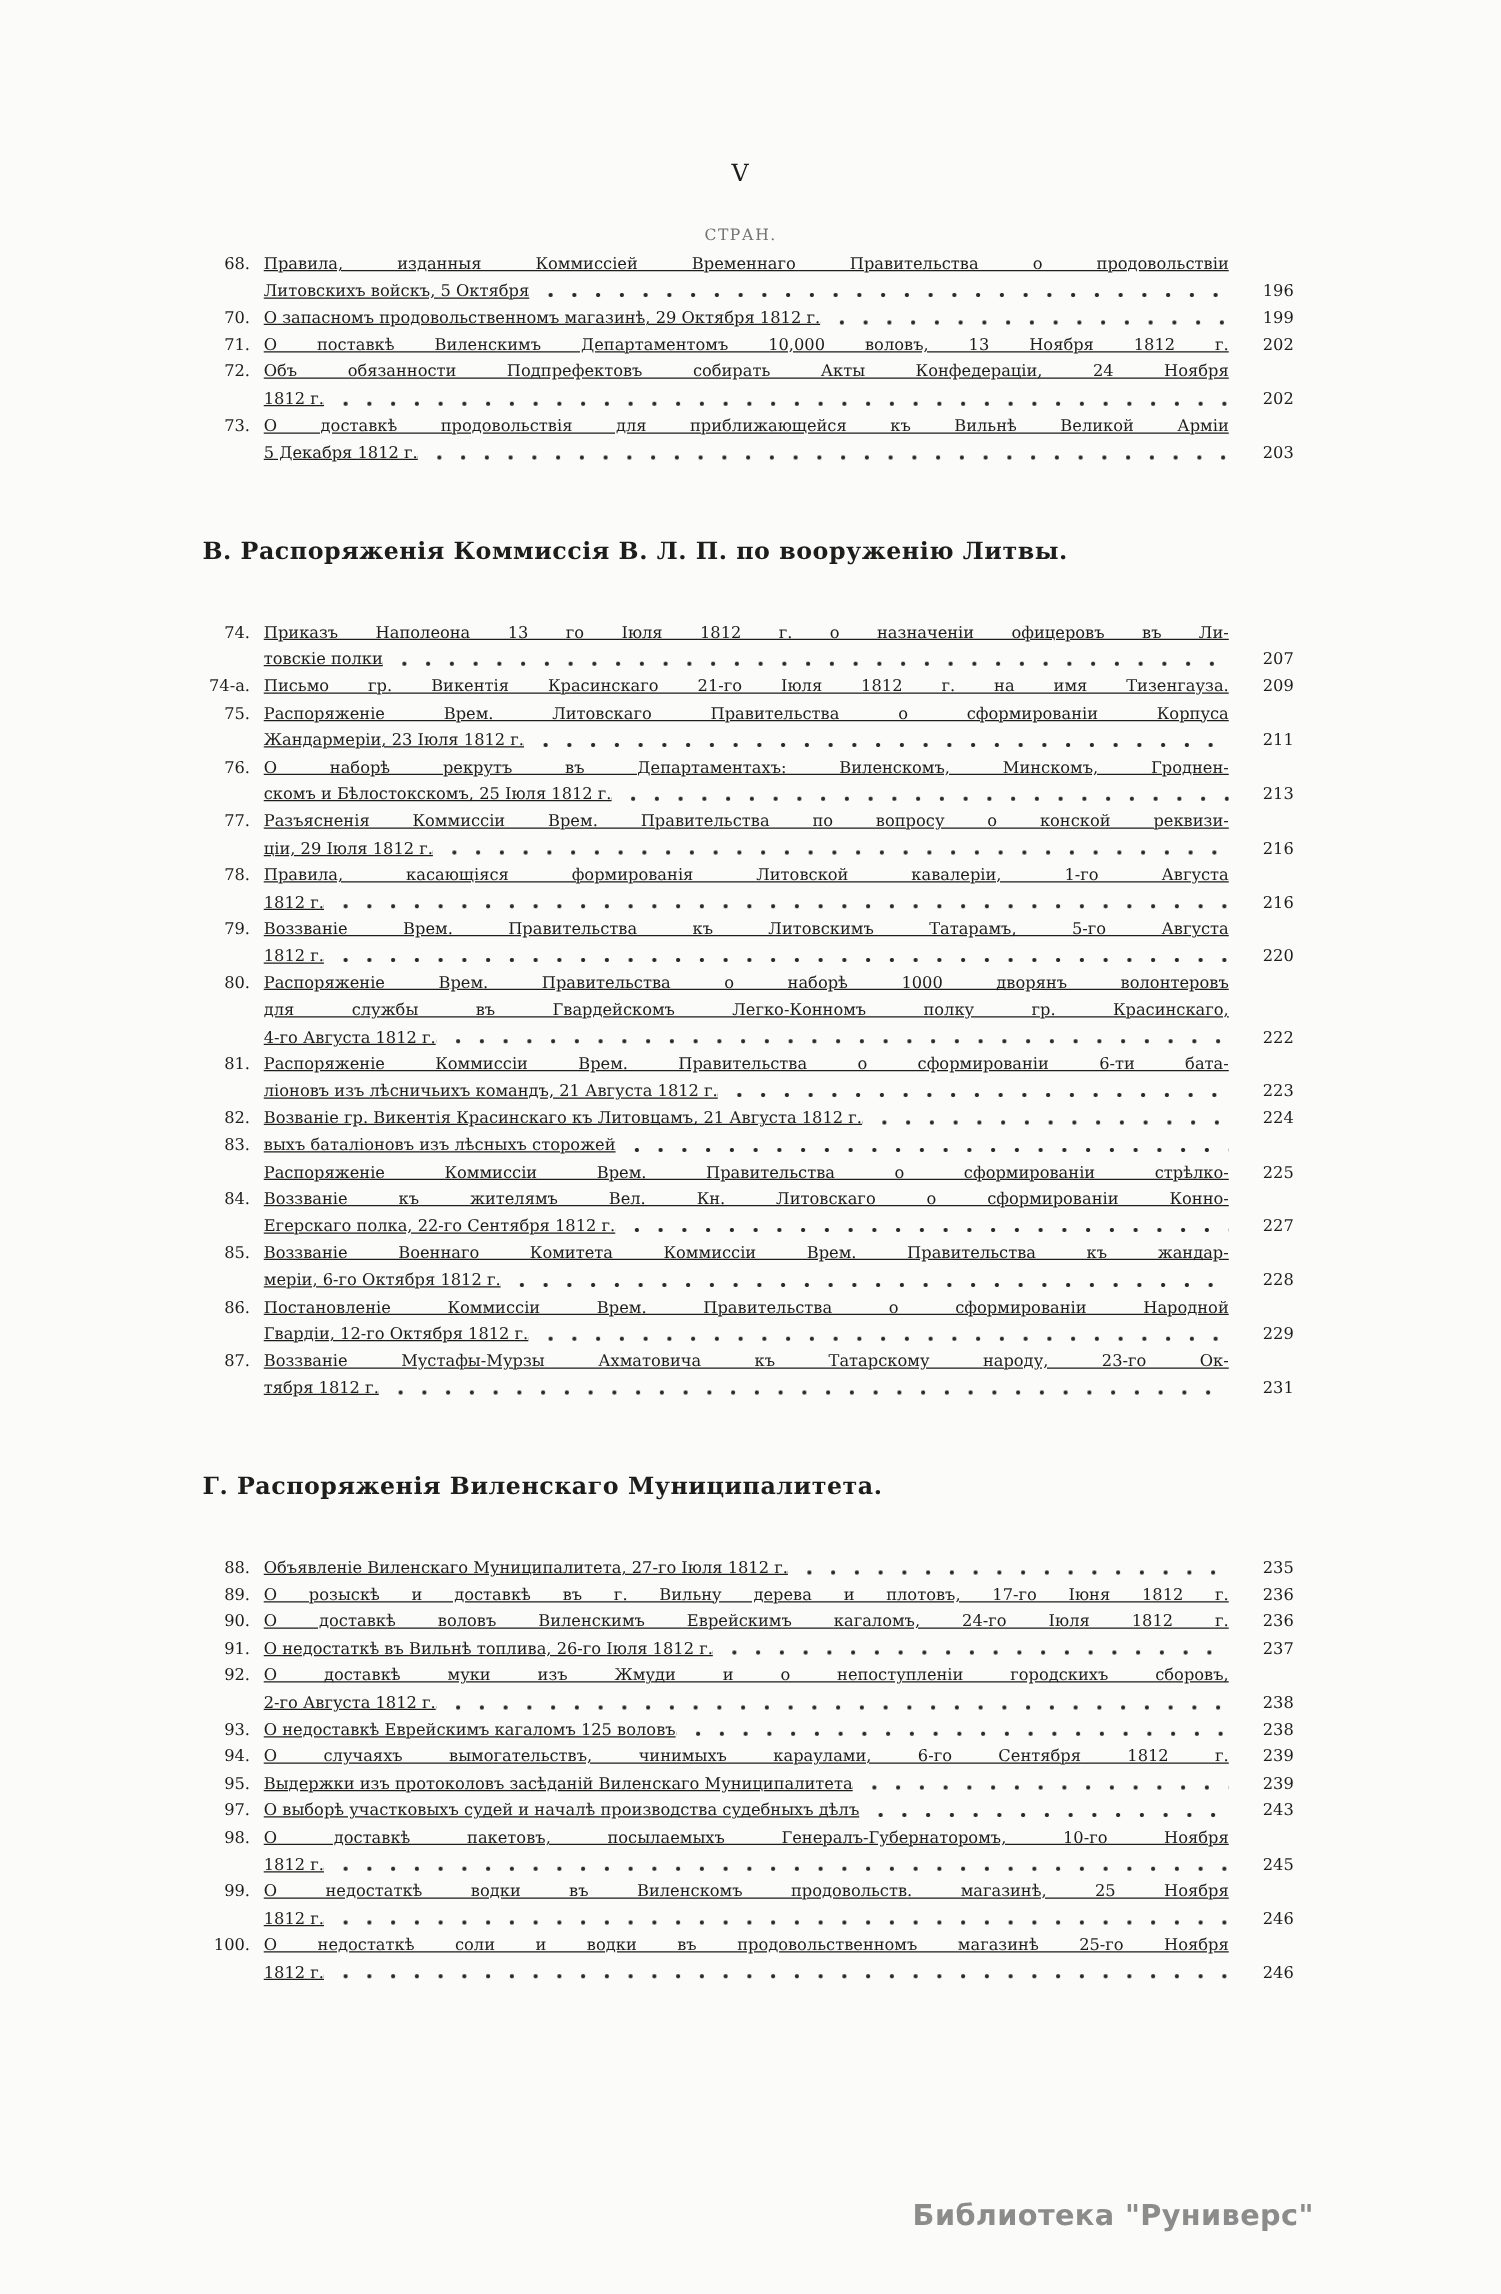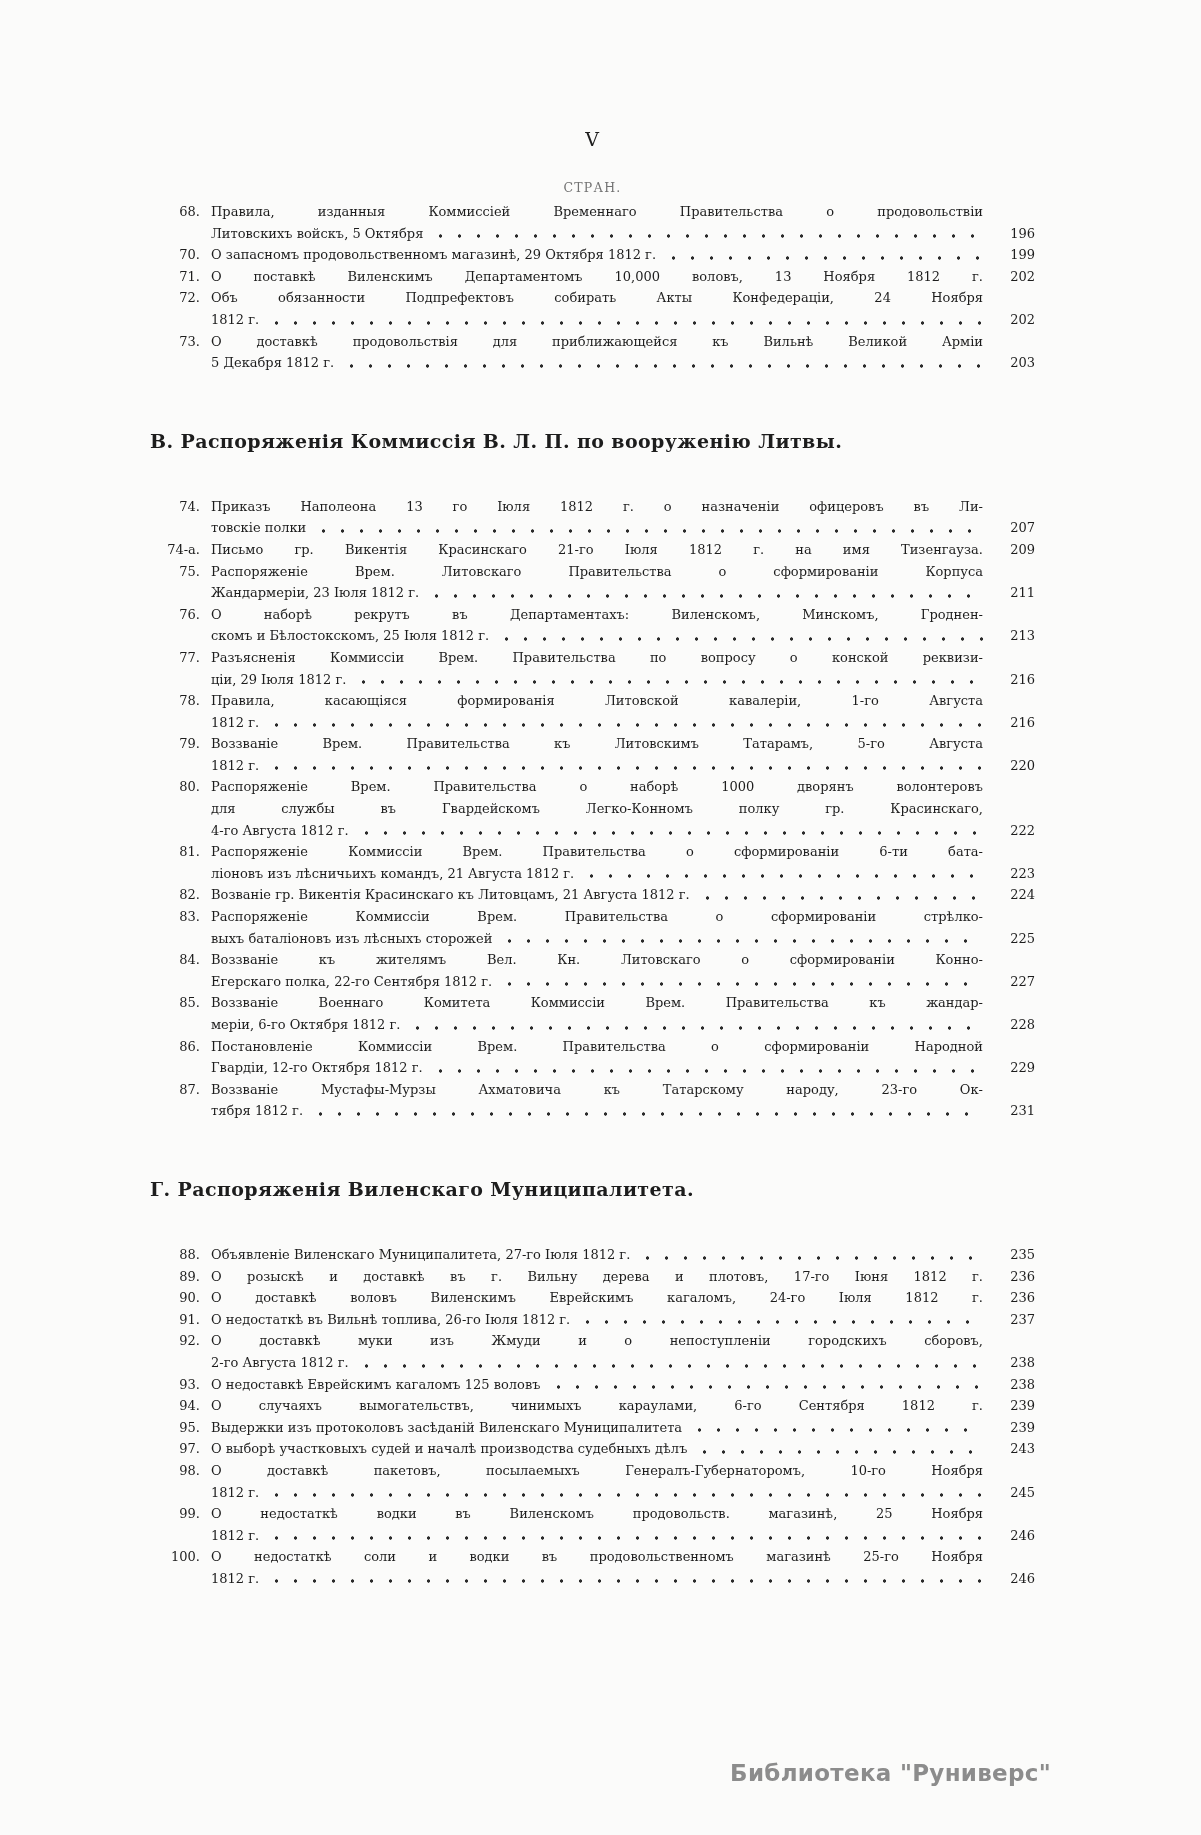--- a/index.html
+++ b/index.html
@@ -38,20 +38,21 @@
   }
   .num{
     flex:0 0 50px;
     text-align:right;
     white-space:nowrap;
   }
   .body{
     flex:1 1 auto;
     margin-left:11px;
     min-width:0;
+    text-decoration:underline;
   }
   .line{white-space:normal;}
   .line.fill{
     text-align:justify;
     text-align-last:justify;
   }
   .last-line{
     display:flex;
     align-items:baseline;
   }
@@ -68,21 +69,21 @@
   .pg{
     flex:0 0 52px;
     align-self:flex-end;
     text-align:right;
     white-space:nowrap;
   }
   .section-heading{
     font-weight:bold;
     font-size:19px;
     letter-spacing:0.4px;
-    margin:56px 0 44px 0;
+    margin:56px 0 44px 12px;
   }
   .toc > .entries:first-child{margin-top:0;}
   .footer-mark{
     position:absolute;
     top:1760px;
     right:150px;
     font-family:"DejaVu Sans","Liberation Sans",sans-serif;
     font-weight:bold;
     font-size:23px;
     letter-spacing:0.3px;
@@ -252,25 +253,25 @@
             <div class="line last-line">
               <span class="txt">Возваніе гр. Викентія Красинскаго къ Литовцамъ, 21 Августа 1812 г.</span>
               <span class="dots"></span>
             </div>
           </div>
           <div class="pg">224</div>
         </div>
         <div class="entry">
           <div class="num">83.</div>
           <div class="body">
+            <div class="line last-line">
+              <span class="txt">выхъ баталіоновъ изъ лѣсныхъ сторожей</span>
+              <span class="dots"></span>
+            </div>
             <div class="line fill">Распоряженіе Коммиссіи Врем. Правительства о сформированіи стрѣлко-</div>
-            <div class="line last-line">
-              <span class="txt">выхъ баталіоновъ изъ лѣсныхъ сторожей</span>
-              <span class="dots"></span>
-            </div>
           </div>
           <div class="pg">225</div>
         </div>
         <div class="entry">
           <div class="num">84.</div>
           <div class="body">
             <div class="line fill">Воззваніе къ жителямъ Вел. Кн. Литовскаго о сформированіи Конно-</div>
             <div class="line last-line">
               <span class="txt">Егерскаго полка, 22-го Сентября 1812 г.</span>
               <span class="dots"></span>

